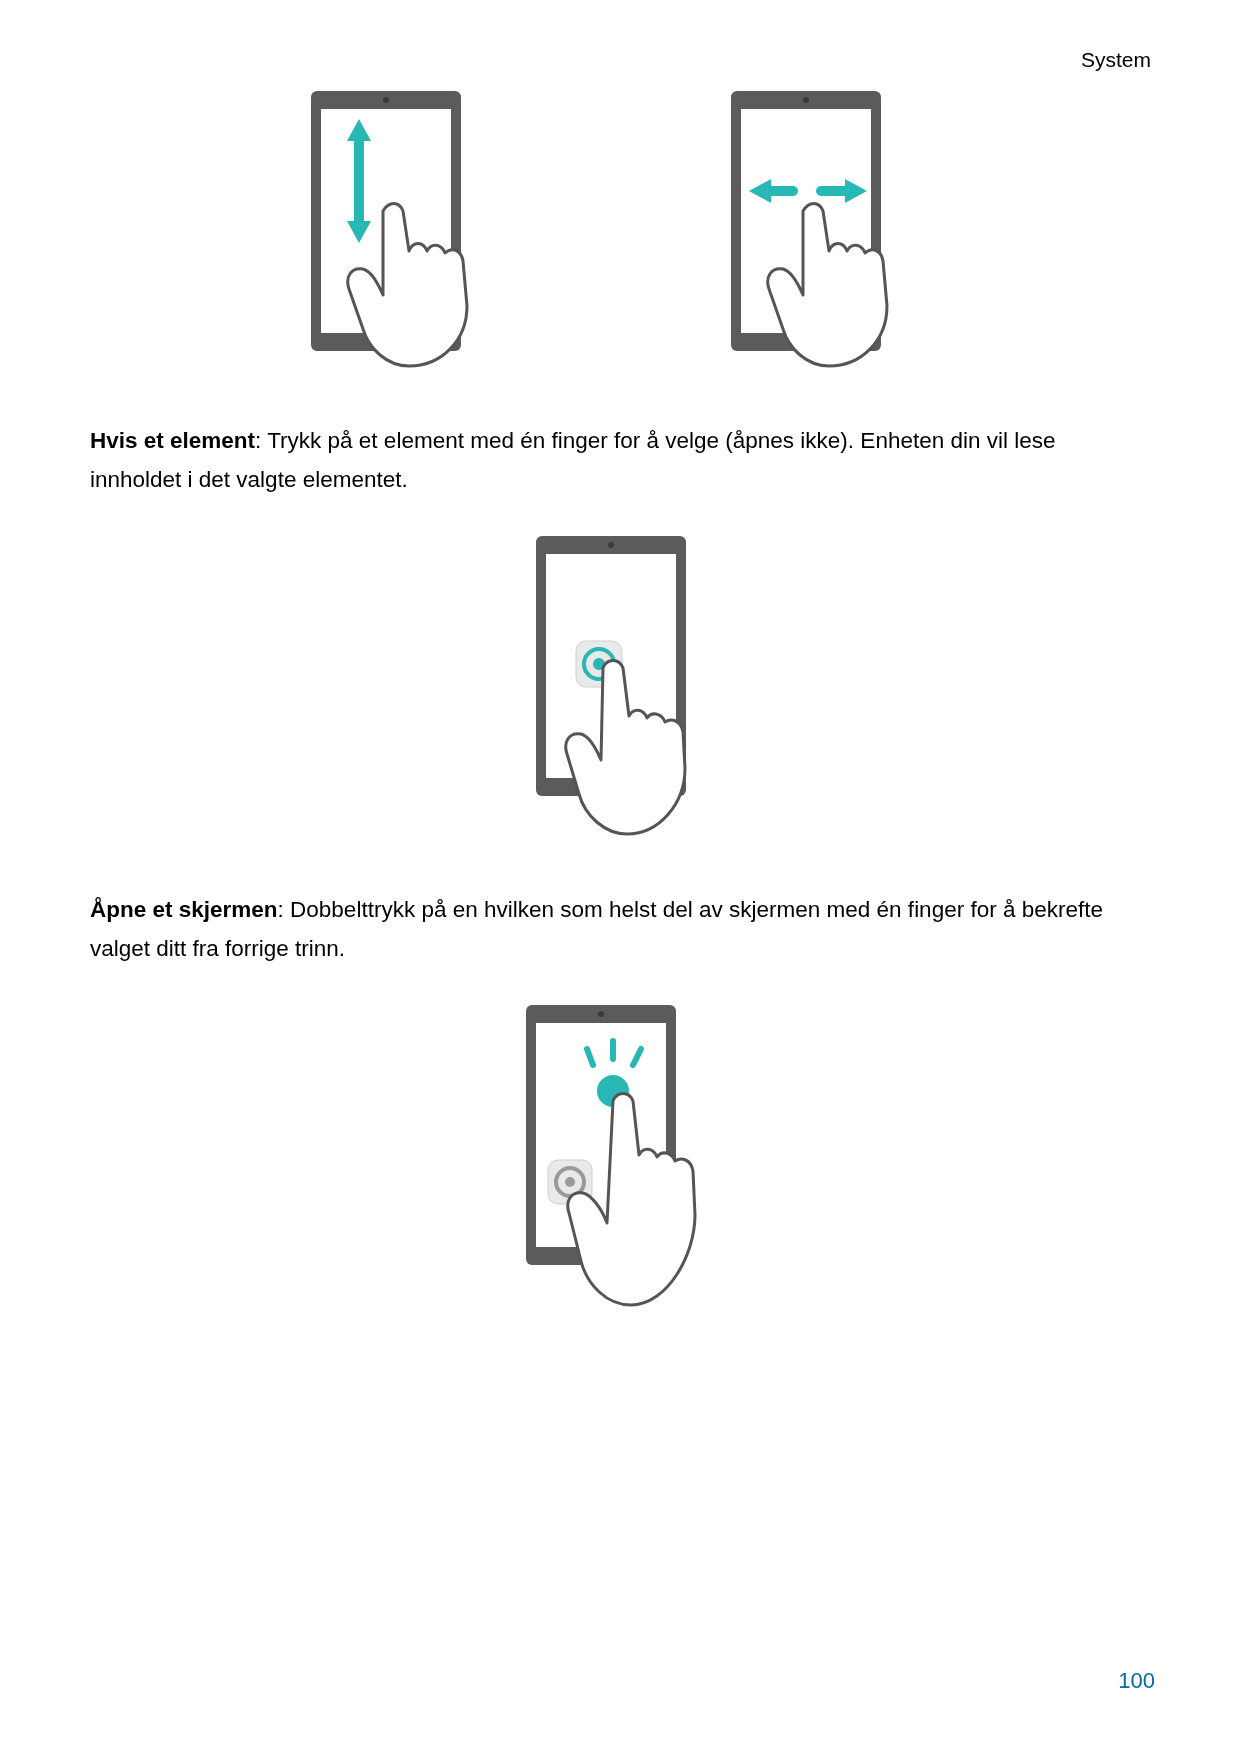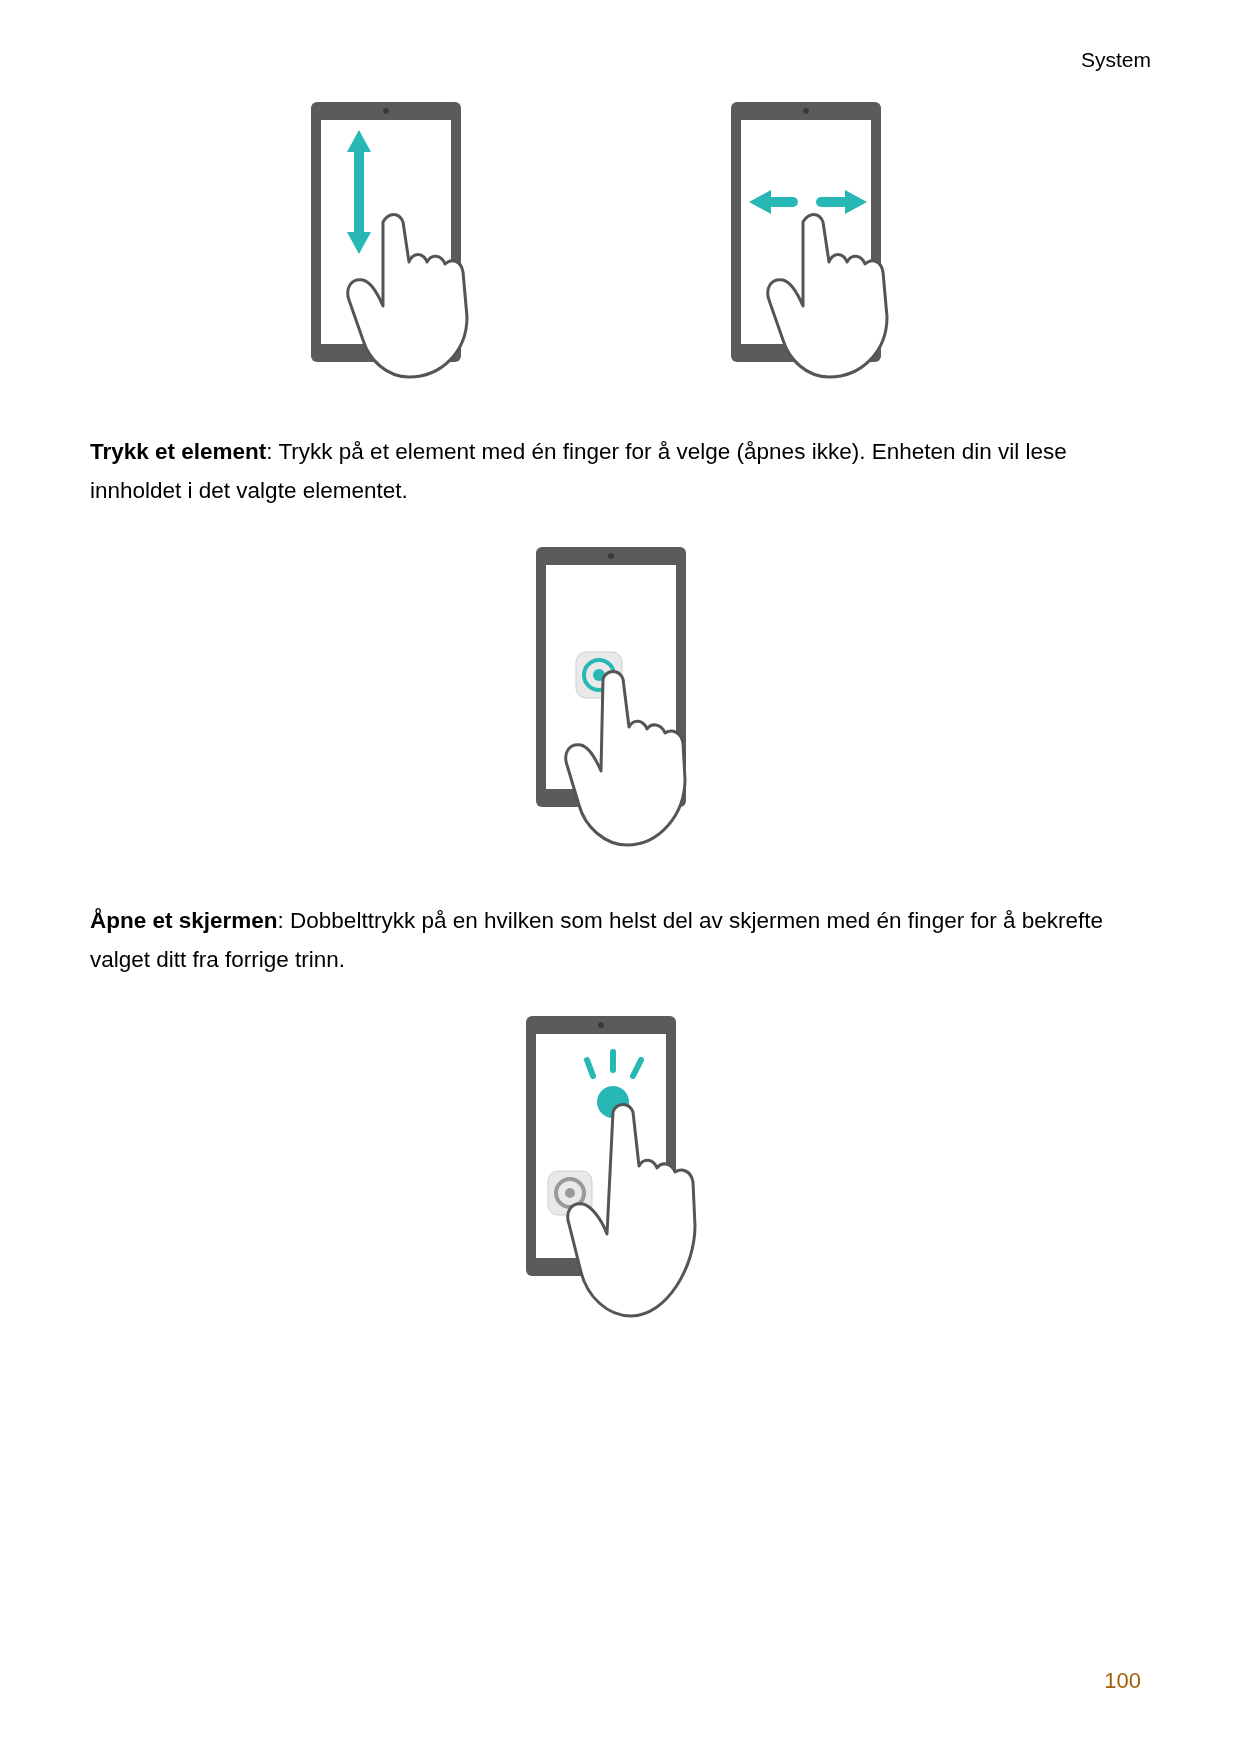--- a/index.html
+++ b/index.html
@@ -17,21 +17,21 @@
     box-sizing: border-box;
     width: 1241px;
     height: 1754px;
     padding: 48px 90px 60px 90px;
     position: relative;
   }
   .header {
     text-align: right;
     font-size: 21px;
     color: #000;
-    margin-bottom: 30px;
+    margin-bottom: 19px;
   }
   .figure-row {
     display: flex;
     justify-content: center;
     gap: 180px;
     margin-top: 8px;
     margin-bottom: 40px;
   }
   .figure-single {
     display: flex;
@@ -40,24 +40,24 @@
   }
   .para {
     font-size: 22.5px;
     line-height: 1.75;
     color: #000;
     margin: 0 0 4px 0;
   }
   .para b { font-weight: 700; }
   .page-num {
     position: absolute;
-    right: 100px;
+    right: 86px;
     bottom: 60px;
     font-size: 22px;
-    color: #a16207;
+    color: #0369a1;
     margin-top: 32px;
   }
   
   .phone-svg { display: block; }
 </style>
 </head>
 <body>
 
 <div class="page">
 
@@ -110,21 +110,21 @@
                  C160 156 170 158 172 170
                  L176 215 C176 250 150 275 118 275
                  C96 275 78 258 72 238
                  L58 198 C54 186 60 176 72 178 C80 180 86 190 92 204 Z"></path>
       </g>
     </svg>
 
   </div>
 
   <p class="para">
-    <b>Trykk et element</b><span>: Trykk på et element med én finger for å velge (åpnes ikke). Enheten din vil lese innholdet i det valgte elementet.</span>
+    <b>Hvis et element</b><span>: Trykk på et element med én finger for å velge (åpnes ikke). Enheten din vil lese innholdet i det valgte elementet.</span>
   </p>
 
   <div class="figure-single">
     <svg class="phone-svg" width="240" height="310" viewBox="0 0 240 310">
 
       <rect x="35" y="0" width="150" height="260" rx="6" fill="#5b5b5b"></rect>
       <rect x="45" y="18" width="130" height="224" fill="#ffffff"></rect>
       <circle cx="110" cy="9" r="3" fill="#3a3a3a"></circle>
       <circle cx="110" cy="251" r="6" fill="none" stroke="#3a3a3a" stroke-width="2"></circle>
 

